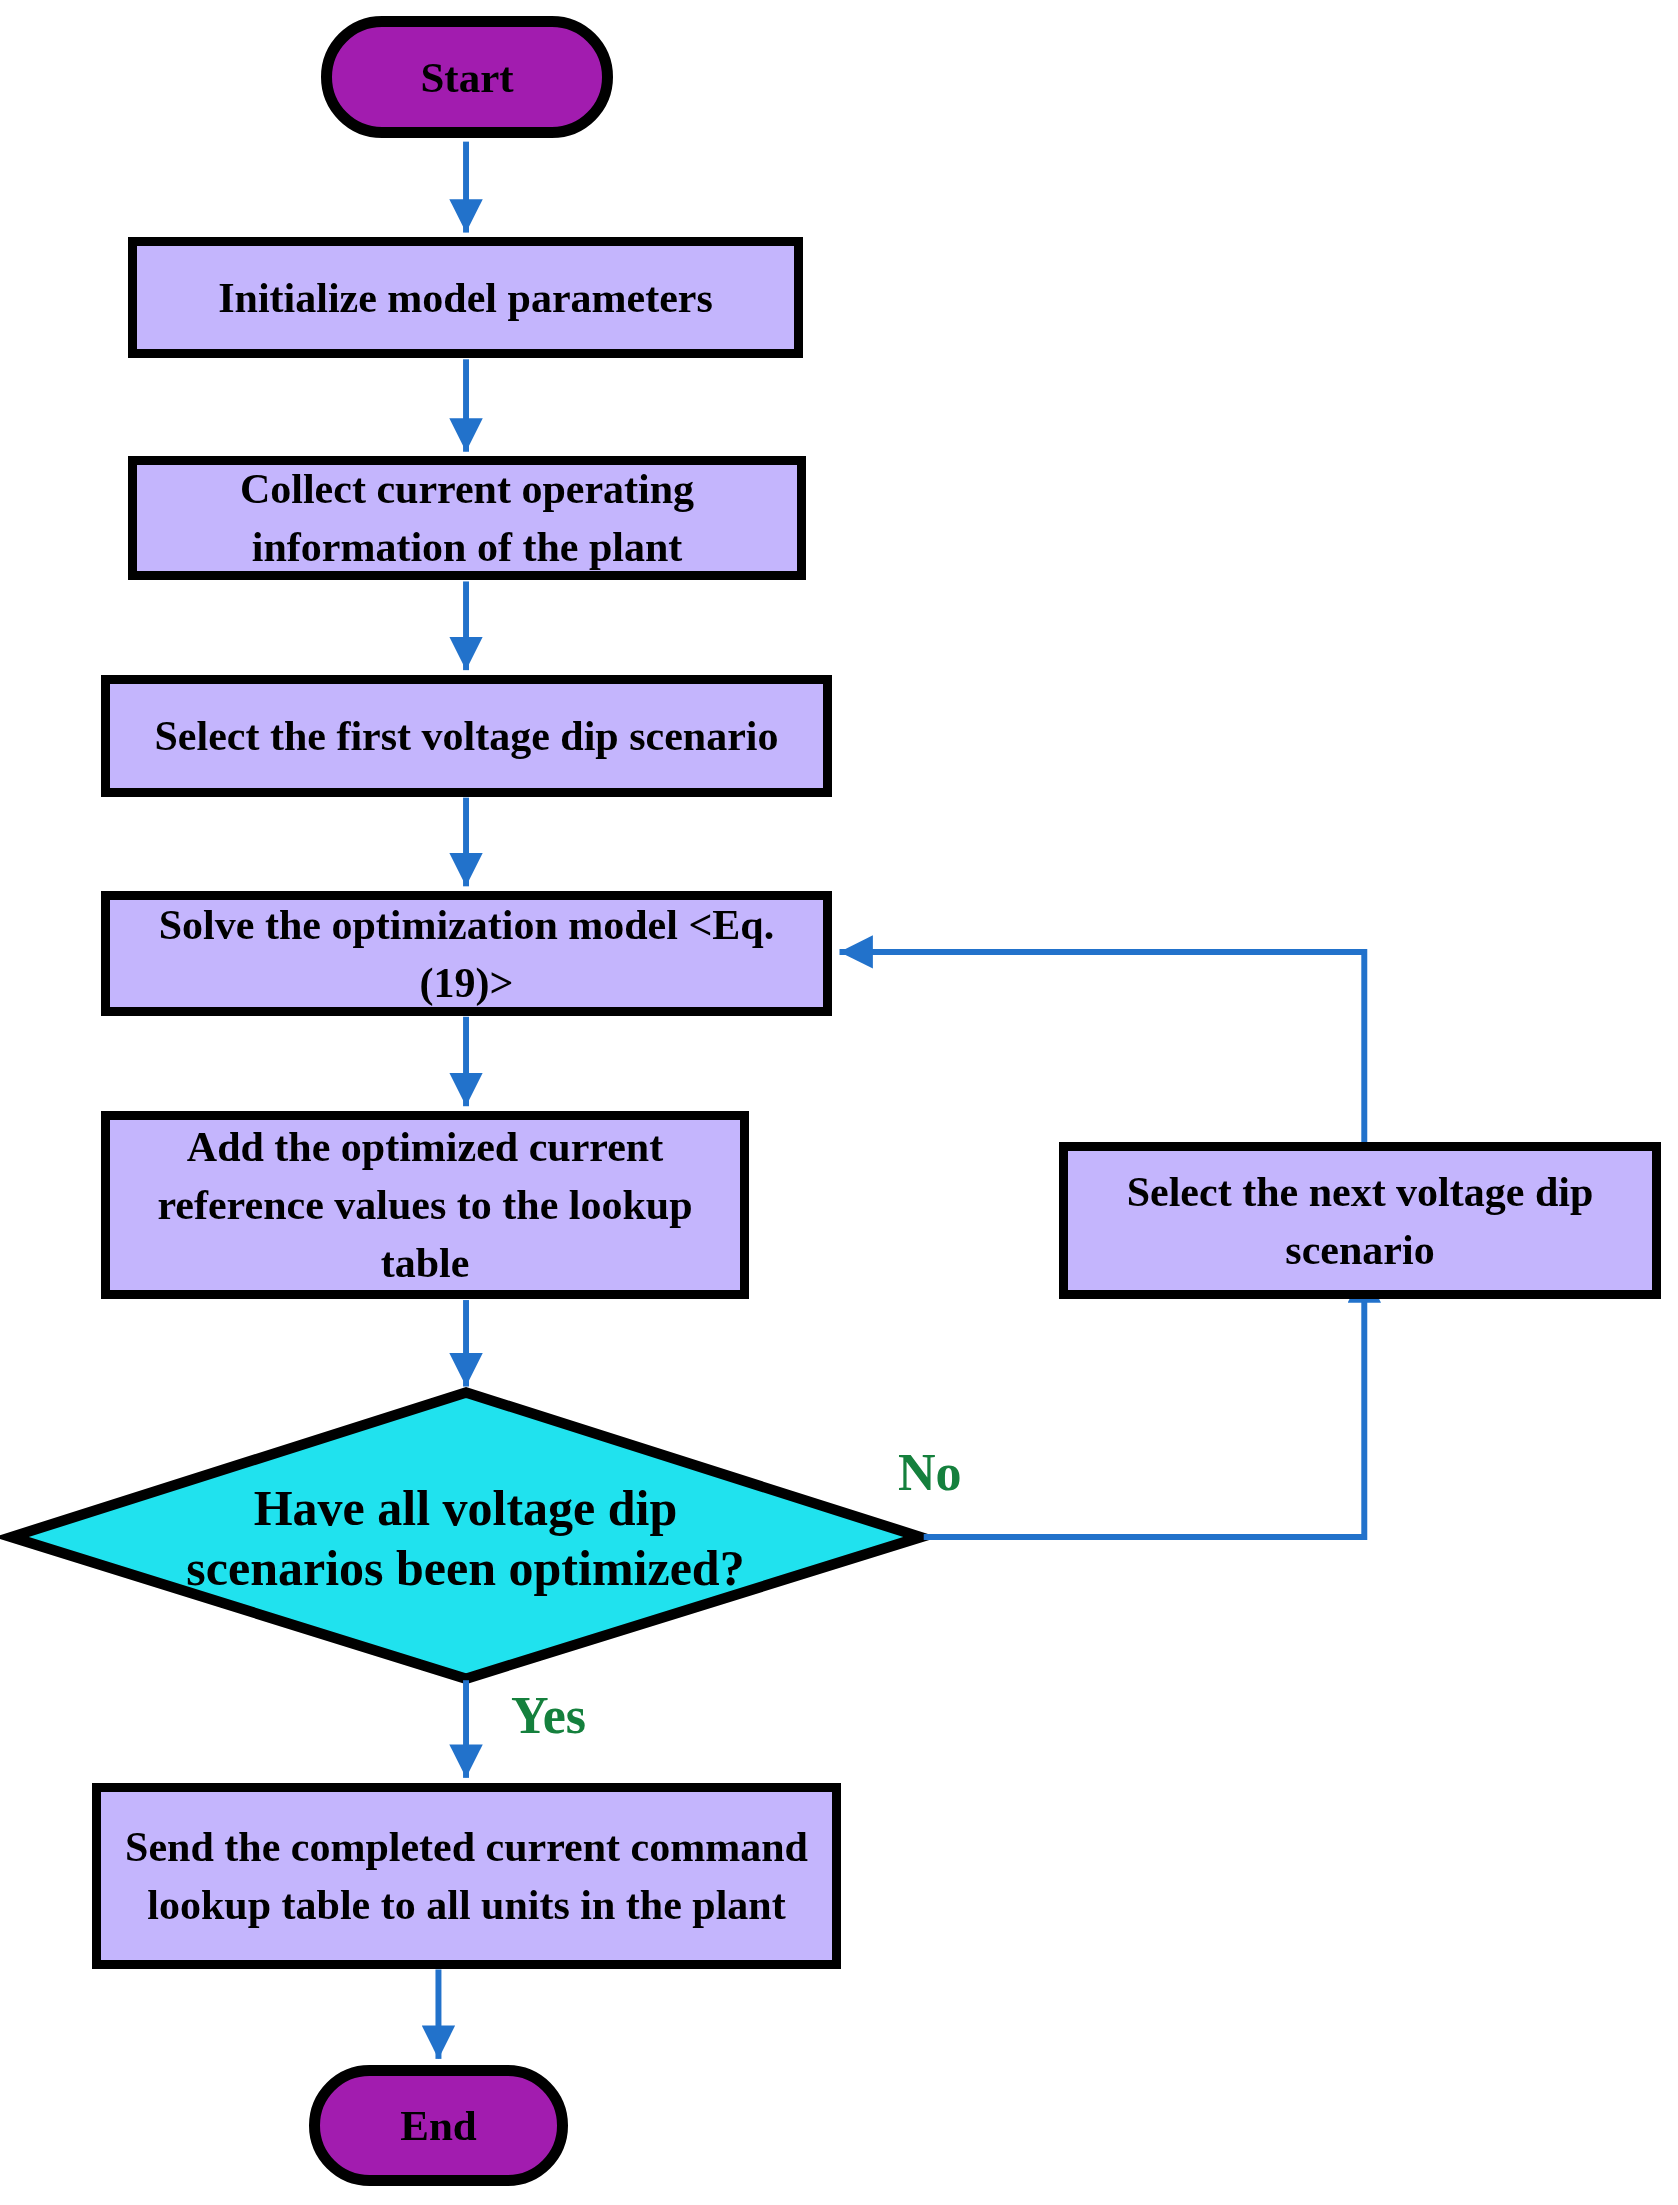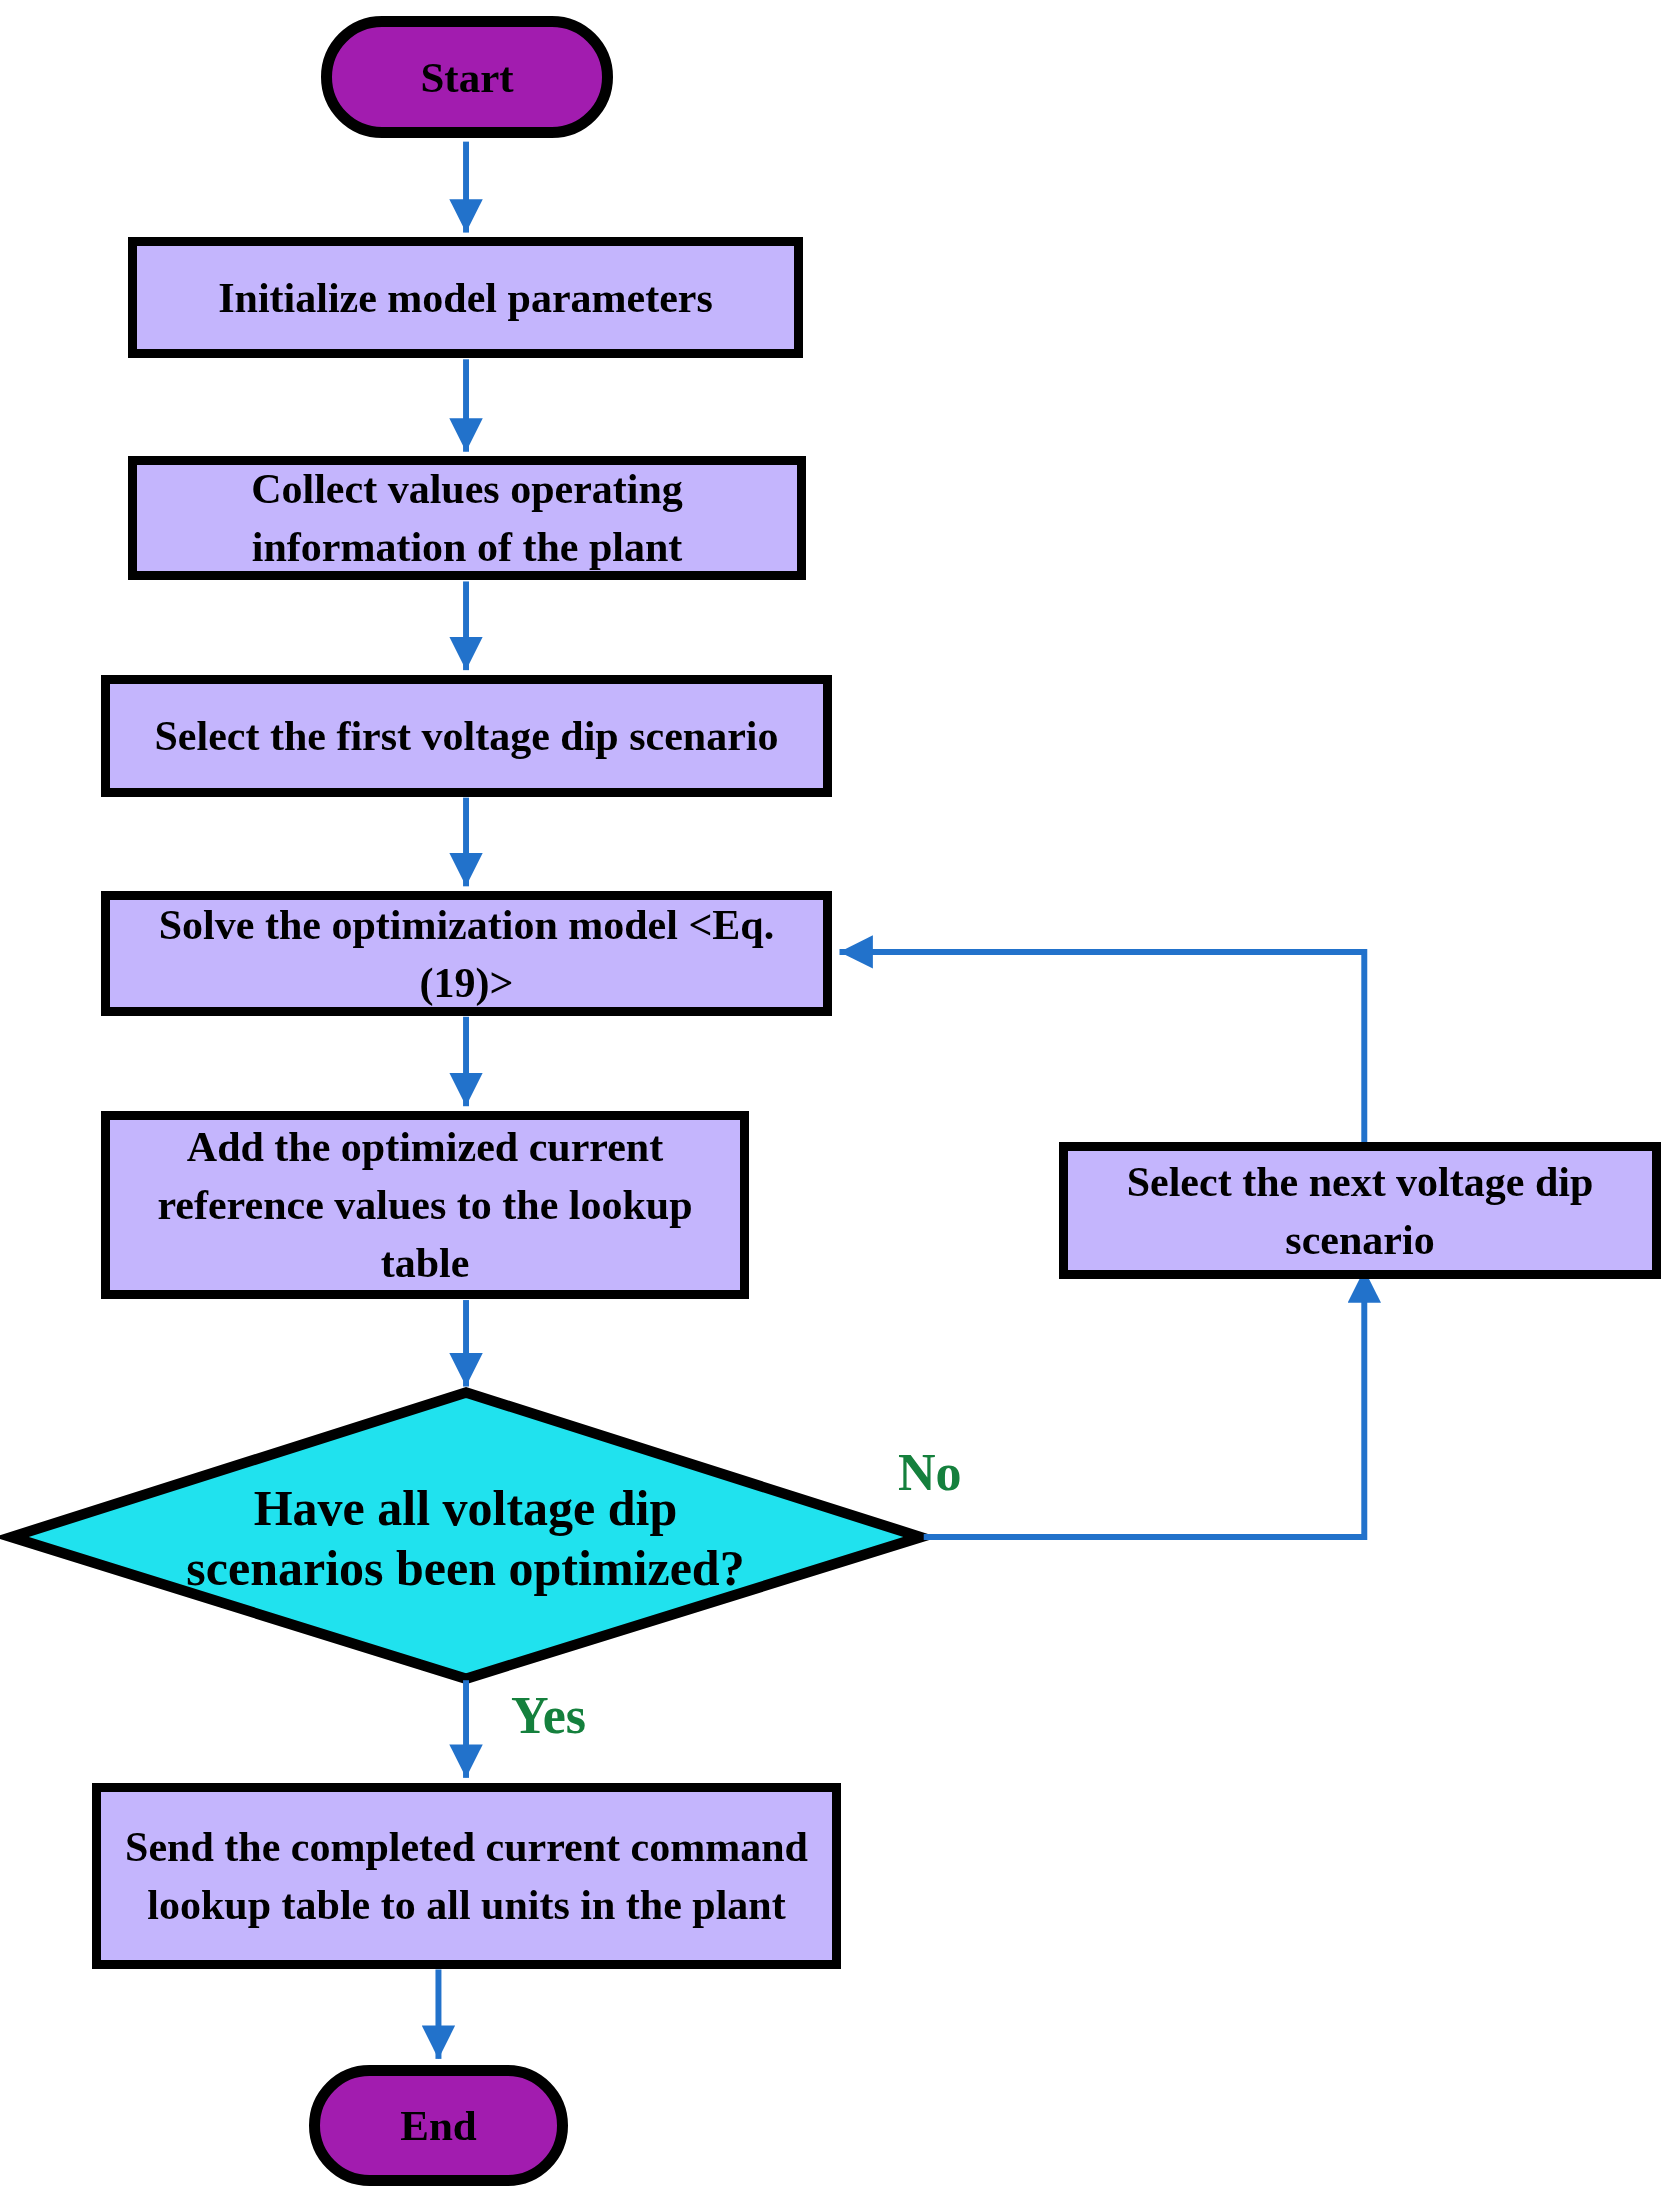--- a/index.html
+++ b/index.html
@@ -87,36 +87,36 @@
 
   <div class="node terminator" style="left:309px; top:2065px; width:259px; height:121px;">
     <span>End</span>
   </div>
 
   <div class="node process" style="left:128px; top:237px; width:675px; height:121px;">
     <span>Initialize model parameters</span>
   </div>
 
   <div class="node process" style="left:128px; top:456px; width:678px; height:124px;">
-    <span>Collect values operating information of the plant</span>
+    <span>Collect current operating information of the plant</span>
   </div>
 
   <div class="node process" style="left:101px; top:675px; width:731px; height:122px;">
     <span>Select the first voltage dip scenario</span>
   </div>
 
   <div class="node process" style="left:101px; top:891px; width:731px; height:125px;">
     <span>Solve the optimization model &lt;Eq.(19)&gt;</span>
   </div>
 
   <div class="node process" style="left:101px; top:1111px; width:648px; height:188px;">
     <span>Add the optimized current reference values to the lookup table</span>
   </div>
 
-  <div class="node process" style="left:1059px; top:1142px; width:602px; height:137px;">
+  <div class="node process" style="left:1059px; top:1142px; width:602px; height:157px;">
     <span>Select the next voltage dip scenario</span>
   </div>
 
   <div class="node process" style="left:92px; top:1783px; width:749px; height:186px;">
     <span>Send the completed current command lookup table to all units in the plant</span>
   </div>
 
   <div class="decision-label" style="left:160px; top:1454px; width:611px; height:167px;">
     <span>Have all voltage dip scenarios been optimized?</span>
   </div>

